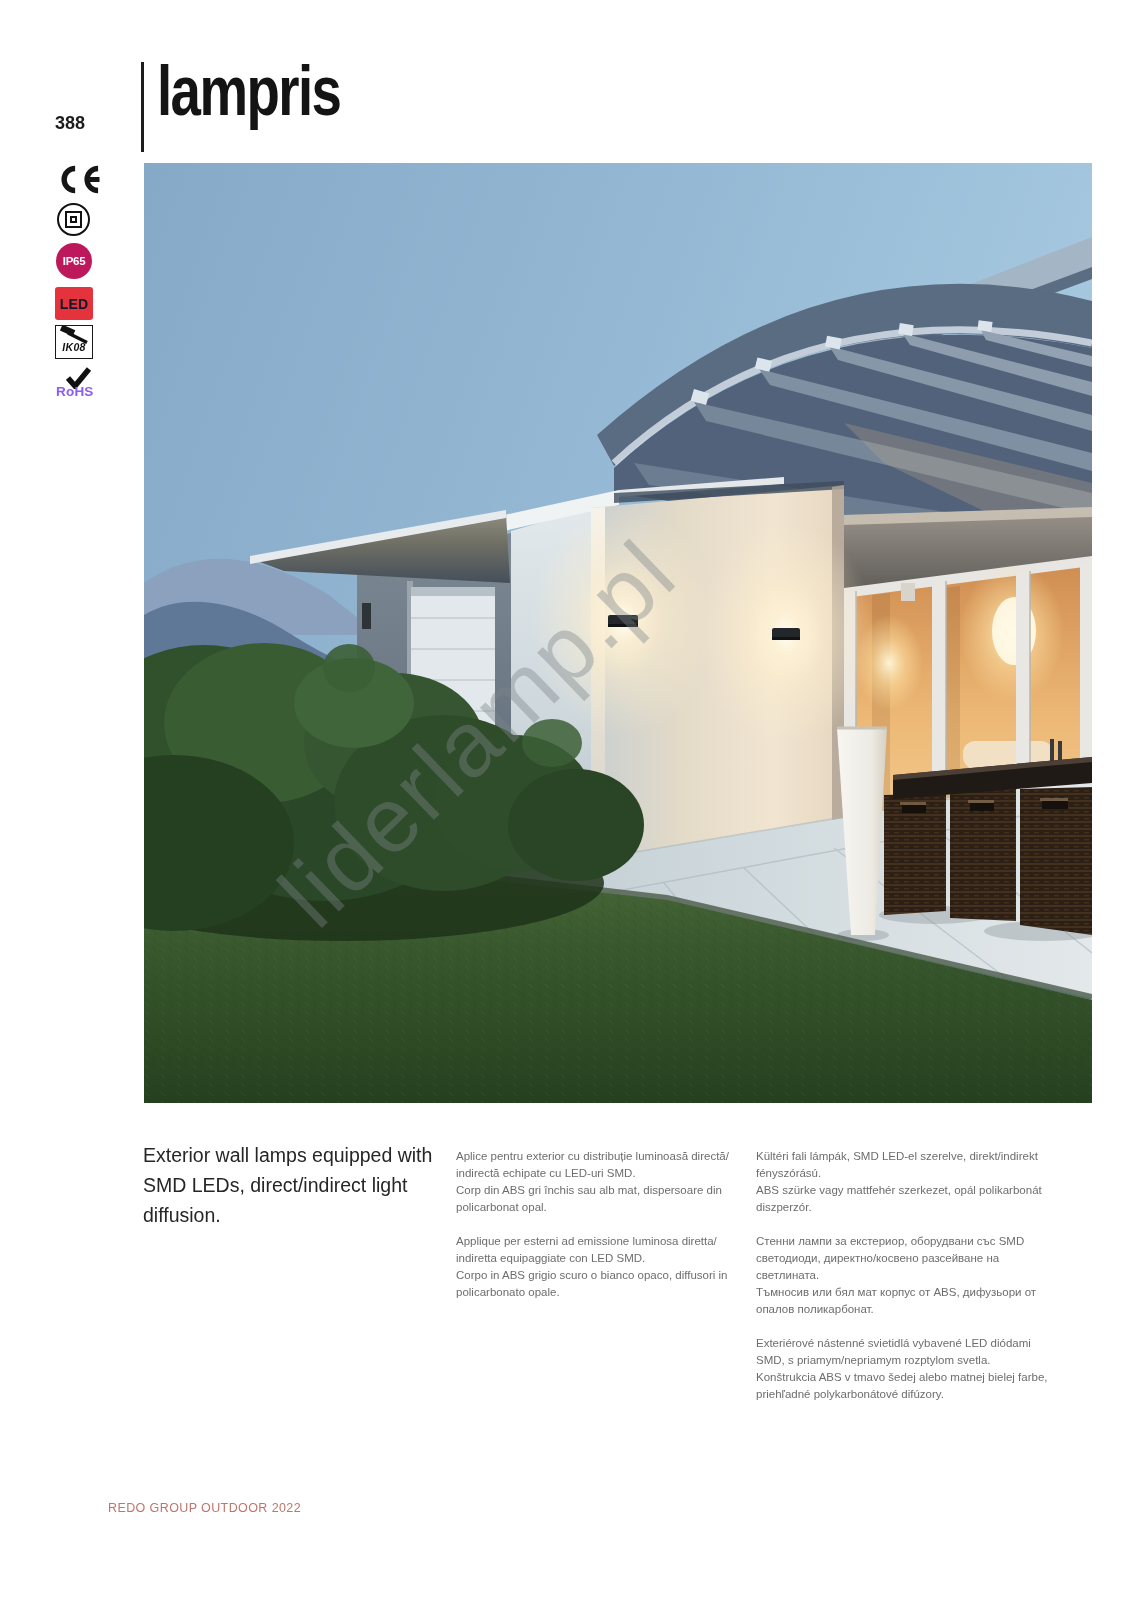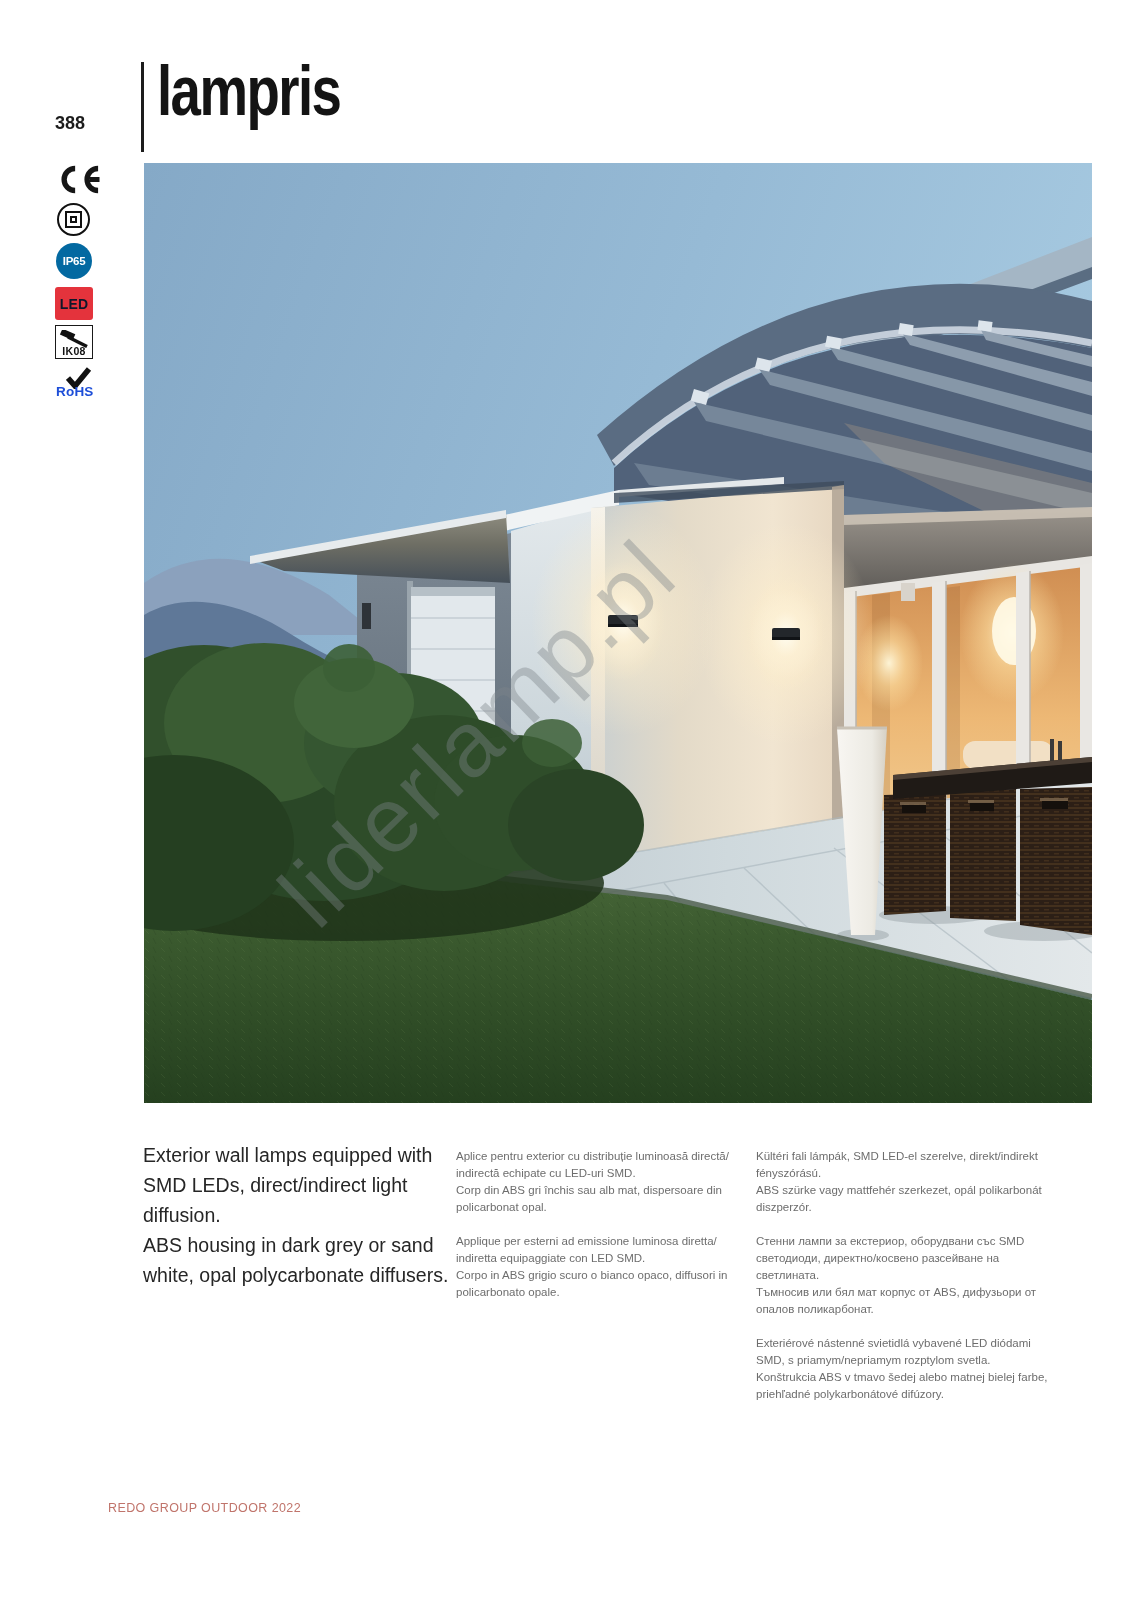--- a/index.html
+++ b/index.html
@@ -21,30 +21,30 @@
   .badge-line{font-size:9px;color:#9a9a9a;line-height:12.5px;letter-spacing:.2px;margin-top:1px;}
 
   
   .certs{position:absolute;left:56px;top:165px;width:48px;}
   .ce-svg{display:block;margin-bottom:9px;}
   .c2{display:flex;align-items:center;justify-content:center;width:33px;height:33px;
       border:2px solid #111;border-radius:50%;box-sizing:border-box;margin:0 0 7px 1px;}
   .c2sq{display:flex;align-items:center;justify-content:center;width:17px;height:17px;border:2.5px solid #111;box-sizing:border-box;}
   .c2sq2{width:7px;height:7px;border:2px solid #111;box-sizing:border-box;}
   .ip65{display:flex;align-items:center;justify-content:center;width:36px;height:36px;border-radius:50%;
-        background:#0369a1;color:#fff;font-size:11.5px;font-weight:700;letter-spacing:-.3px;margin-bottom:8px;}
+        background:#be185d;color:#fff;font-size:11.5px;font-weight:700;letter-spacing:-.3px;margin-bottom:8px;}
   .led{display:flex;align-items:center;justify-content:center;width:38px;height:33px;border-radius:3px;
        background:#e4333c;color:#0f172a;font-size:14px;font-weight:700;letter-spacing:.2px;margin-bottom:5px;margin-left:-1px;}
   .ik08{width:38px;height:34px;border:1.6px solid #191919;box-sizing:border-box;margin-left:-1px;
-        display:flex;flex-direction:column;align-items:center;justify-content:flex-end;margin-bottom:8px;}
+        display:flex;flex-direction:column;align-items:center;justify-content:flex-start;margin-bottom:8px;font-style:italic;}
   .ik08 svg{display:block;margin-bottom:-2px;}
   .ik08-label{font-size:10.5px;font-weight:700;color:#111;letter-spacing:.3px;line-height:11px;padding-bottom:1px;}
   .rohs{margin-left:0;}
   .rohs svg{display:block;margin-left:10px;}
-  .rohs-label{font-size:13.5px;font-weight:700;color:#1d4ed8;margin-top:-5px;letter-spacing:.2px;}
+  .rohs-label{font-size:13.5px;font-weight:700;color:#8b5cf6;margin-top:-5px;letter-spacing:.2px;}
 
   
   .photo{position:absolute;left:144px;top:163px;width:948px;height:940px;overflow:hidden;background:#9bbcd6;}
   .photo svg{display:block;}
   .watermark{position:absolute;left:45px;top:430px;width:760px;font-size:92px;font-weight:400;
              color:rgba(125,132,138,.40);transform:rotate(-44deg);transform-origin:center;
              letter-spacing:3px;pointer-events:none;}
 
   
   .col{position:absolute;}
@@ -346,21 +346,20 @@
         <ellipse cx="370" cy="640" rx="80" ry="68" fill="#2f4d2a"></ellipse>
         <ellipse cx="432" cy="662" rx="68" ry="56" fill="#2a4426"></ellipse>
         <ellipse cx="408" cy="580" rx="30" ry="24" fill="#3c5f36" opacity="0.85"></ellipse>
       </g>
     </svg>
     <div class="watermark">liderlamp.pl</div>
   </div>
 
   <div class="col col-en">
     <p>Exterior wall lamps equipped with SMD LEDs, direct/indirect light diffusion.</p>
-    <p>ABS housing in dark grey or sand white, opal polycarbonate diffusers.</p>
   </div>
 
   <div class="col col-sm col-2">
     <p>Aplice pentru exterior cu distribuție luminoasă directă/
 indirectă echipate cu LED-uri SMD.
 Corp din ABS gri închis sau alb mat, dispersoare din
 policarbonat opal.</p>
     <p>Applique per esterni ad emissione luminosa diretta/
 indiretta equipaggiate con LED SMD.
 Corpo in ABS grigio scuro o bianco opaco, diffusori in

